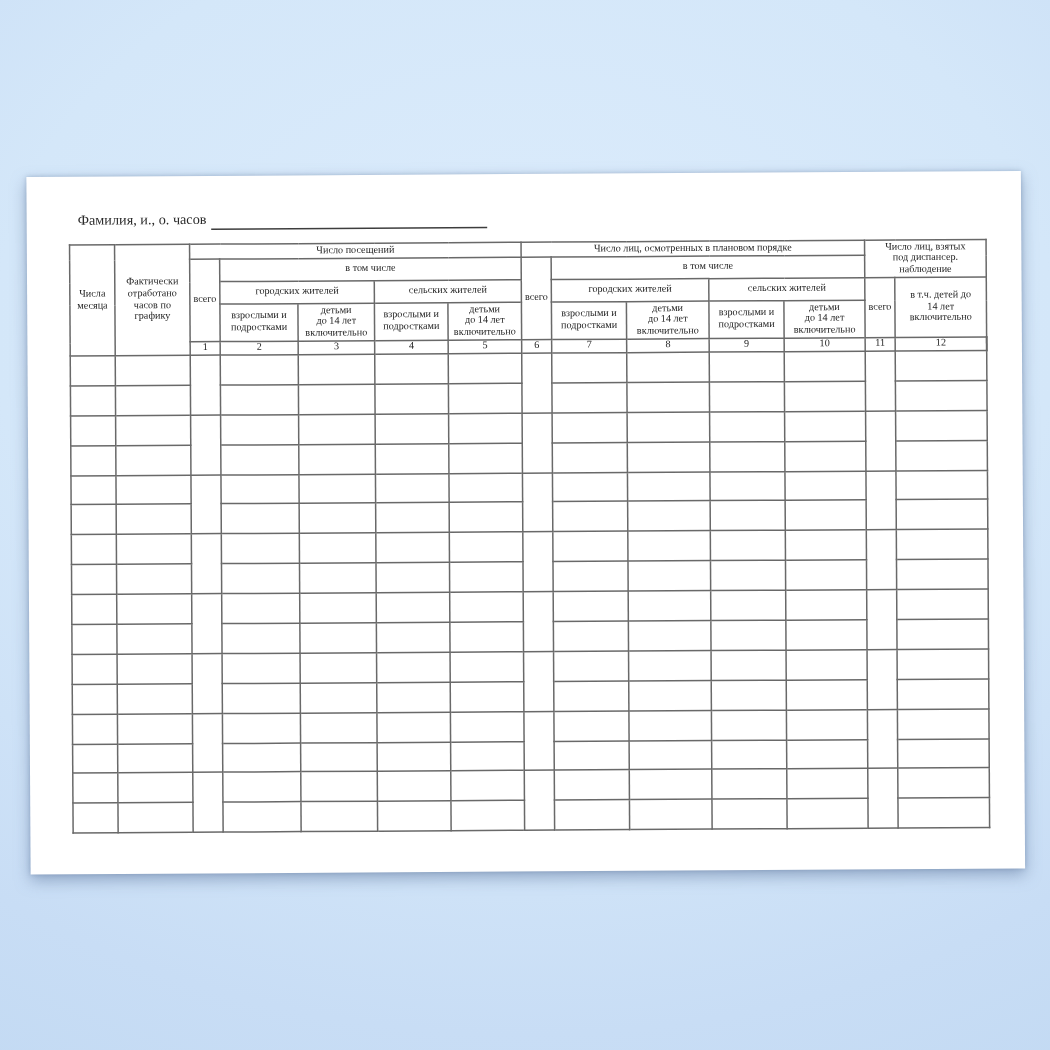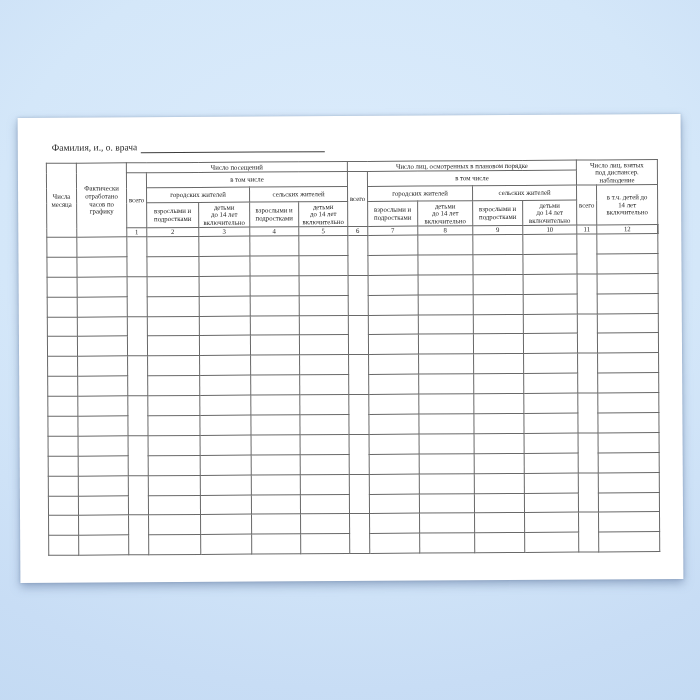--- a/index.html
+++ b/index.html
@@ -41,21 +41,21 @@
   tr.hr4 td{height:24px;}
   tr.hrn td{height:8px;font-size:6.8px;}
   tr.data-row td{height:18.9px;}
 </style>
 </head>
 <body>
 
 <div class="paper">
 
   <div class="title-row">
-    <span>Фамилия, и., о. врача</span><span class="title-underline"></span>
+    <span>Фамилия, и., о. часов</span><span class="title-underline"></span>
   </div>
 
   <table class="form">
     <colgroup>
       <col style="width:30px">
         <col style="width:50px">
         <col style="width:20px">
       <col style="width:52px">
         <col style="width:51px">
         <col style="width:49px">

